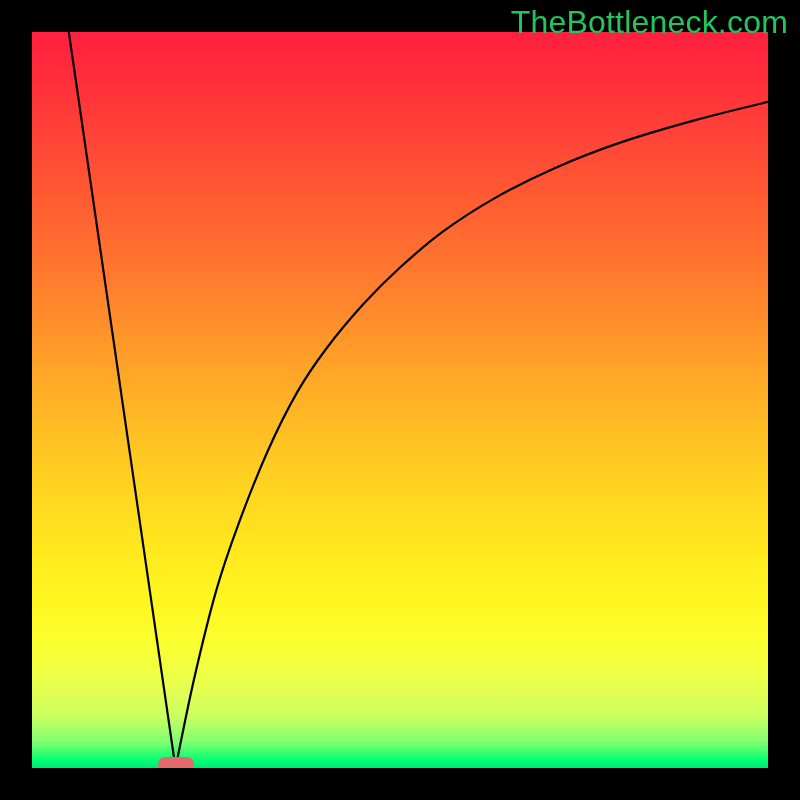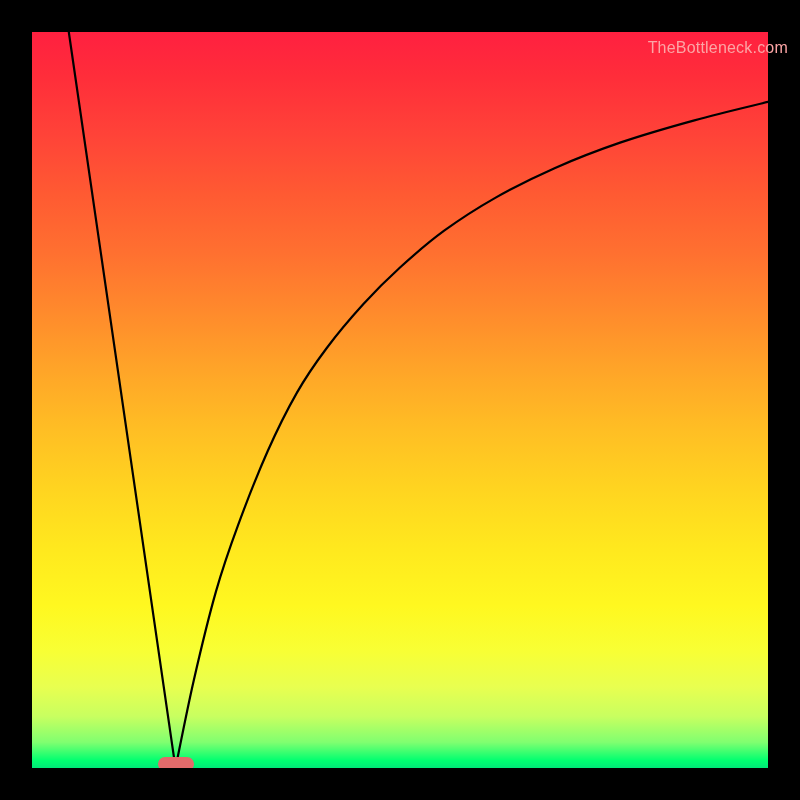--- a/index.html
+++ b/index.html
@@ -14,26 +14,25 @@
   .outer {
     position: relative;
     width: 800px;
     height: 800px;
     background: #000;
   }
   .watermark {
     position: absolute;
     top: 4px;
     right: 12px;
-    color: #fca5a5;
-    font-size: 16px;
+    color: #22c55e;
+    font-size: 32px;
     font-weight: 400;
     letter-spacing: 0.2px;
     z-index: 10;
-    margin-top: 35px;
   }
   .plot {
     position: absolute;
     left: 32px;
     top: 32px;
     width: 736px;
     height: 736px;
     overflow: hidden;
   }
   .gradient {

